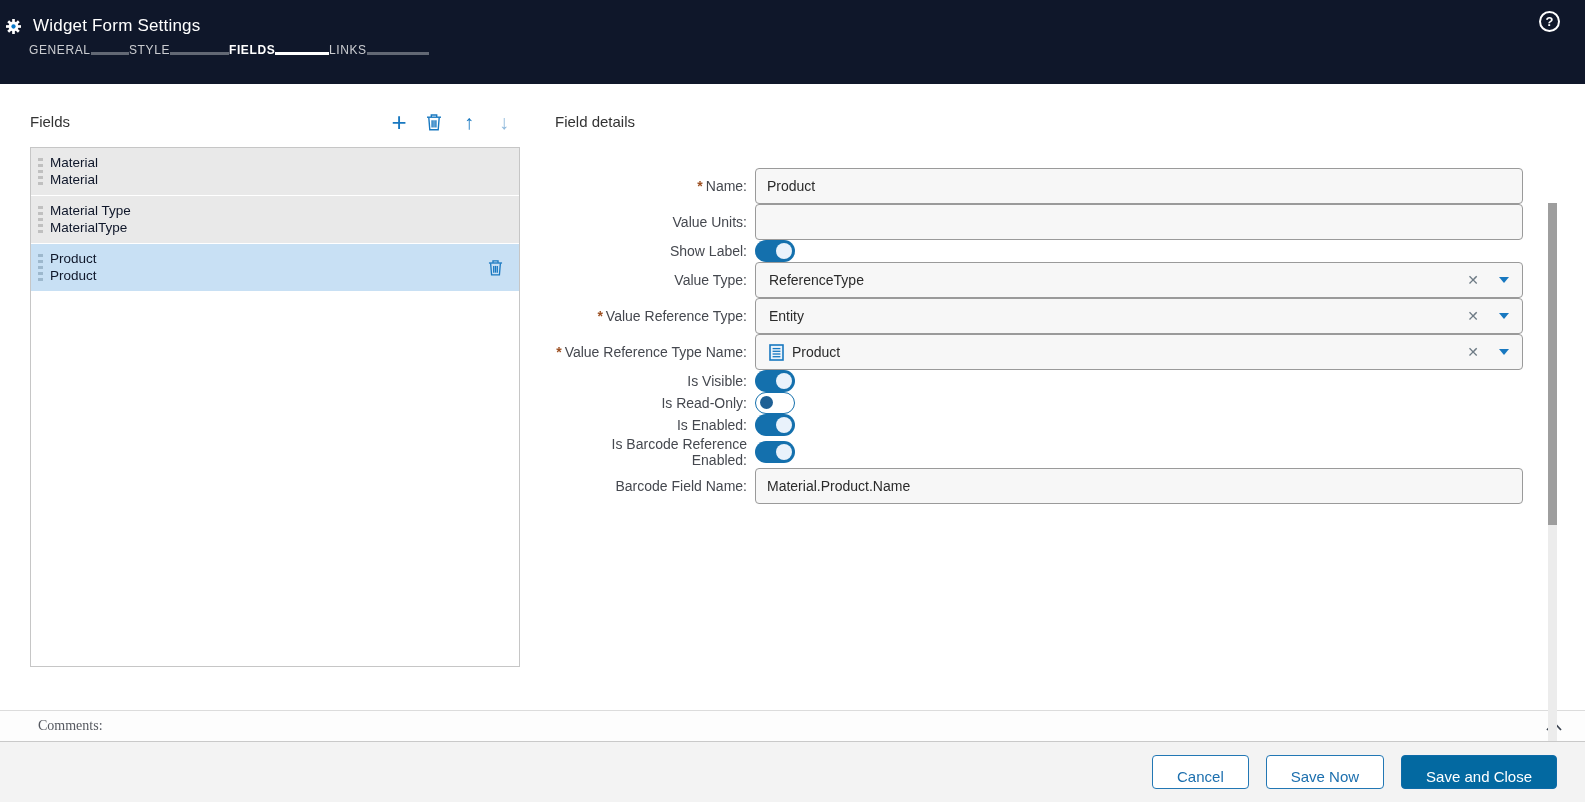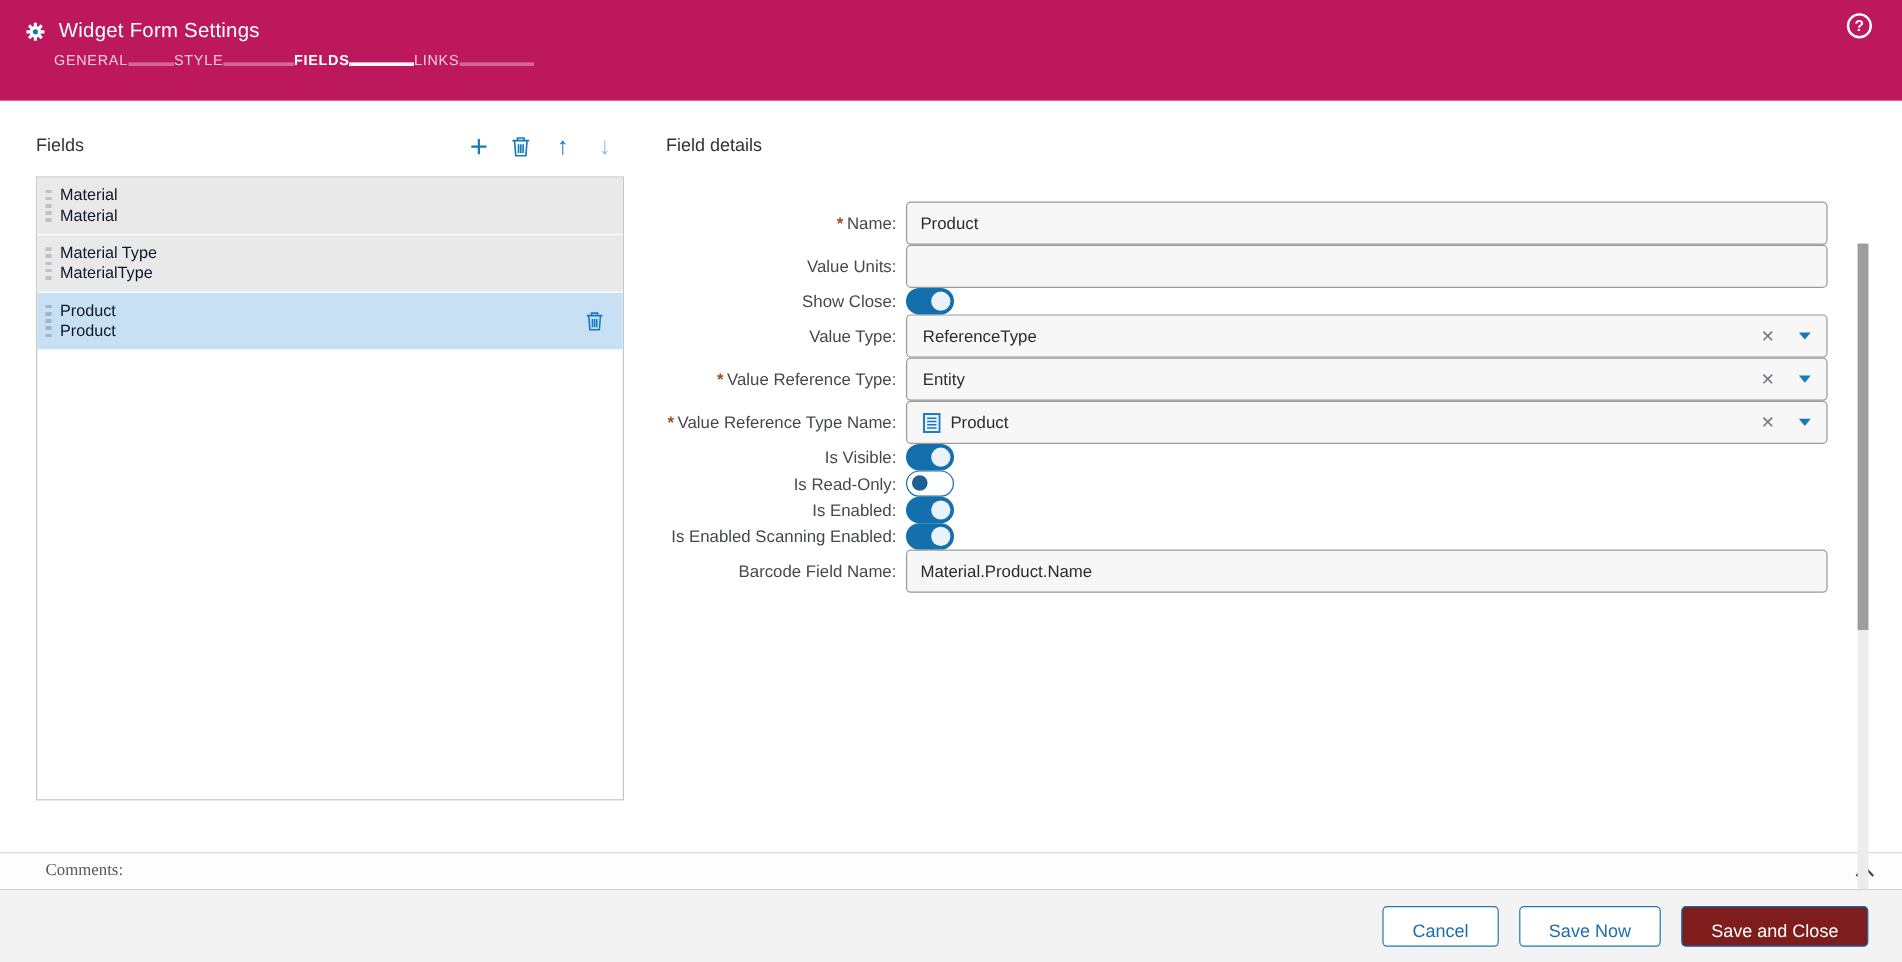--- a/index.html
+++ b/index.html
@@ -1,20 +1,20 @@
 <!DOCTYPE html>
 <html><head>
 <meta charset="utf-8">
 <style>
   * { margin:0; padding:0; box-sizing:border-box; }
   html,body { width:1585px; height:802px; overflow:hidden;
     font-family:"Liberation Sans","DejaVu Sans",sans-serif; background:#fff; }
 
   
-  .header { height:84px; background:#be185d; position:relative; padding:12px 0 0 20px; }
+  .header { height:84px; background:#0f172a; position:relative; padding:12px 0 0 4px; }
   .title-row { display:flex; align-items:center; gap:10px; height:28px; }
   .app-title { color:#fff; font-size:17px; font-weight:500; letter-spacing:.2px; }
   .help-btn { position:absolute; right:25px; top:11px; width:21px; height:21px;
     border:2px solid #fff; border-radius:50%; color:#fff; font-size:13px; font-weight:bold;
     display:flex; align-items:center; justify-content:center; cursor:pointer; }
   .tabs { display:flex; margin:3px 0 0 25px; }
   .tab { width:100px; display:flex; align-items:flex-start; cursor:pointer; }
   .tab span { font-size:12px; letter-spacing:.6px; color:rgba(255,255,255,.78); }
   .tab .bar { display:block; width:76px; height:3px; margin-top:9px; background:rgba(255,255,255,.35); }
   .tab.active span { color:#fff; font-weight:bold; }
@@ -74,21 +74,21 @@
     background:#fdfdfd; display:flex; align-items:center; padding:0 22px 0 38px;font-family:Liberation Serif, serif; }
   .comments-label { font-size:14px; color:#55585f; flex:1; }
   .collapse-btn { cursor:pointer; display:flex; align-items:center; }
 
   
   .footer { height:60px; background:#f3f3f3; display:flex; justify-content:flex-end;
     align-items:center; gap:17px; padding-right:28px; }
   .btn { height:34px; border-radius:4px; font-size:15px; padding:12px 24px; cursor:pointer;
     font-family:"Liberation Sans","DejaVu Sans",sans-serif;
     background:#fff; border:1px solid #2277b4; color:#1c6fae; }
-  .btn.primary { background:#7f1d1d; border:1px solid #0e6ba8; color:#fff; }
+  .btn.primary { background:#0369a1; border:1px solid #0e6ba8; color:#fff; }
 </style>
 </head>
 <body>
 
 <div class="header">
   <div class="title-row">
     <span style="display:flex;">
       <svg width="19" height="19" viewBox="0 0 24 24">
         <g stroke="#fff" stroke-width="3.4" stroke-linecap="butt">
           <line x1="12" y1="2.5" x2="12" y2="7"></line>
@@ -219,21 +219,21 @@
             <span>Value Units:</span>
           </div>
           <div class="fcontrol">
             <input class="text-input" style="">
 
           </div>
         </div>
 
         <div class="frow">
           <div class="flabel">
-            <span>Show Close:</span>
+            <span>Show Label:</span>
           </div>
           <div class="fcontrol">
 
             <div class="toggle on"></div>
 
           </div>
         </div>
 
         <div class="frow">
           <div class="flabel">
@@ -322,21 +322,21 @@
           </div>
           <div class="fcontrol">
 
             <div class="toggle on"></div>
 
           </div>
         </div>
 
         <div class="frow">
           <div class="flabel">
-            <span>Is Enabled Scanning Enabled:</span>
+            <span>Is Barcode Reference Enabled:</span>
           </div>
           <div class="fcontrol">
 
             <div class="toggle on"></div>
 
           </div>
         </div>
 
         <div class="frow">
           <div class="flabel">

